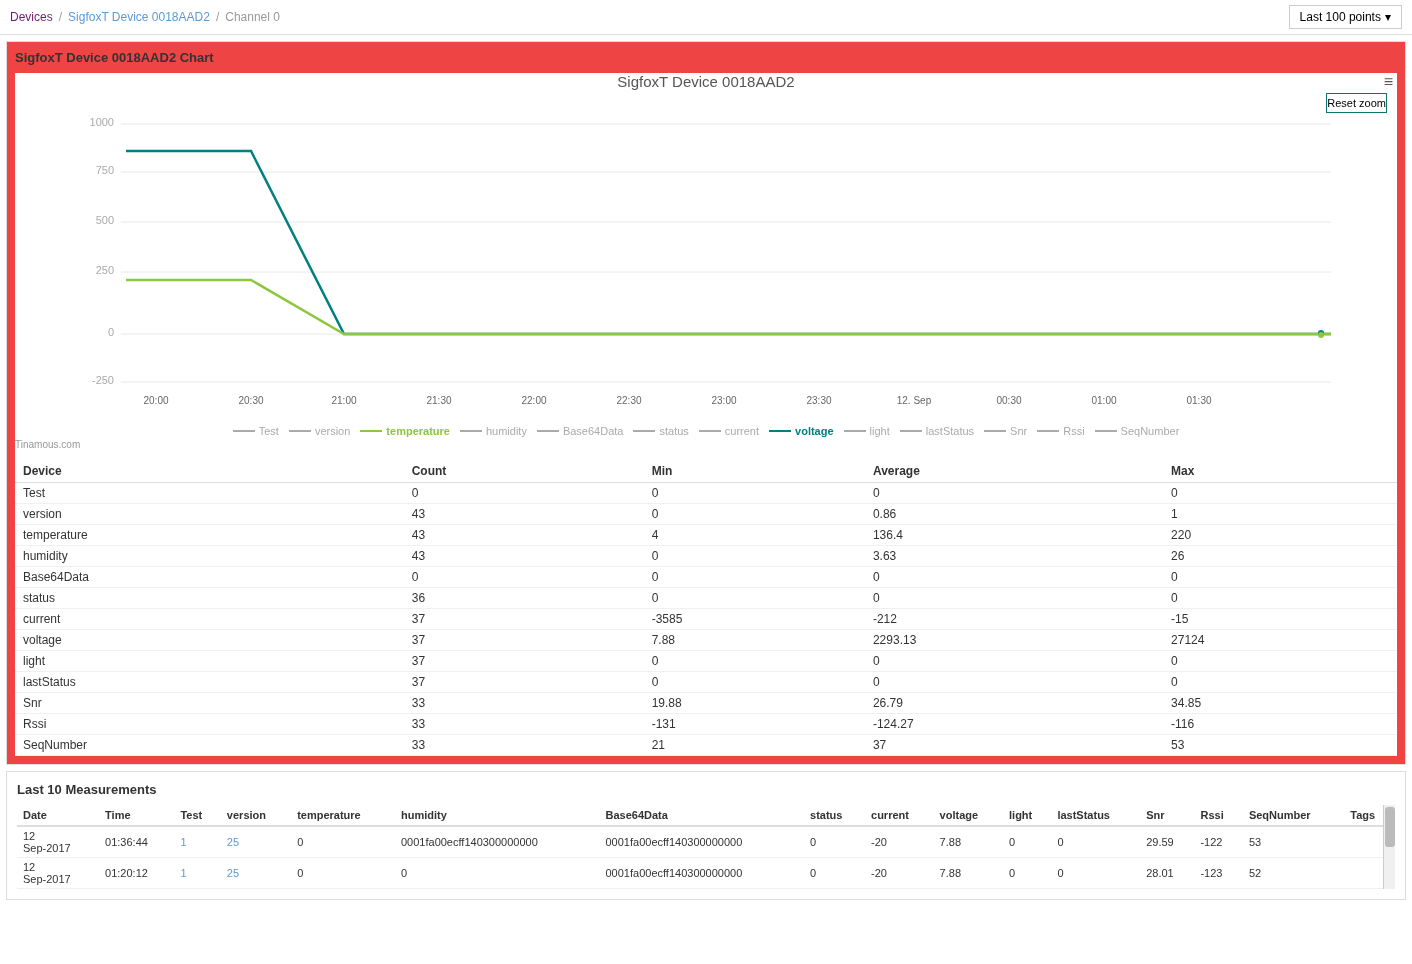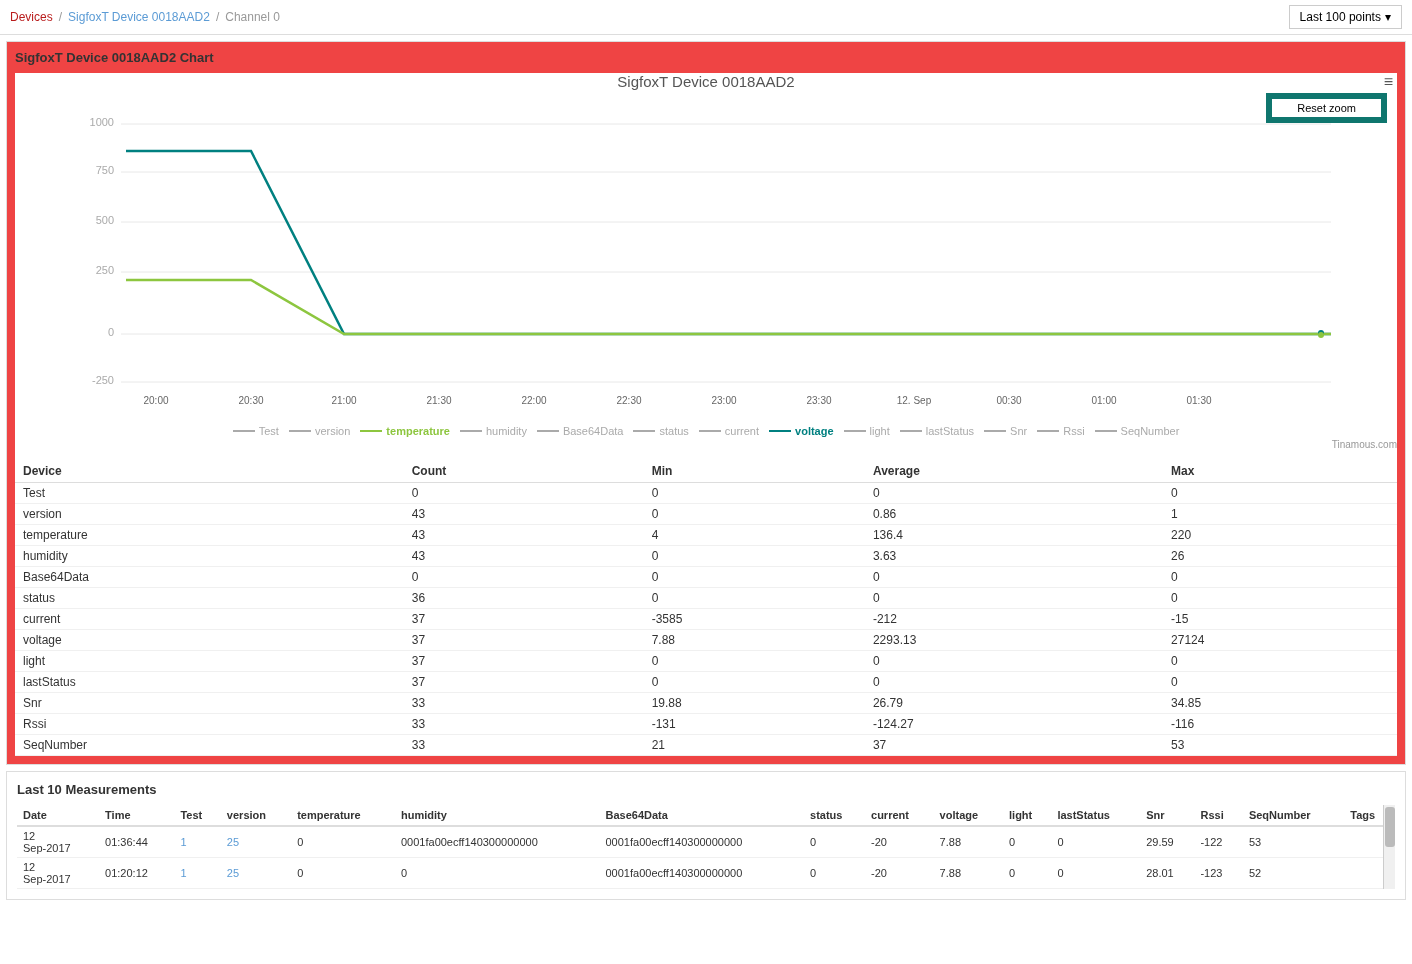--- a/index.html
+++ b/index.html
@@ -4,21 +4,21 @@
   <style>
     * { box-sizing: border-box; margin: 0; padding: 0; }
     body { font-family: Arial, sans-serif; font-size: 12px; background: #fff; color: #333; }
 
     
     .breadcrumb {
       display: flex; align-items: center; gap: 6px;
       padding: 6px 10px; font-size: 12px; background: #fff;
       border-bottom: 1px solid #ddd;
     }
-    .breadcrumb a { color: #b91c1c; text-decoration: none; }
+    .breadcrumb a { color: #701a75; text-decoration: none; }
     .breadcrumb span { color: #999; }
 
     
     .chart-section {
       border: 1px solid #ddd; margin: 6px; padding: 8px;
       background: #ef4444;
     }
     .section-title {
       font-size: 13px; font-weight: bold; margin-bottom: 8px; color: #333;
     }
@@ -28,21 +28,21 @@
       position: relative; width: 100%; background: #fff;
     }
     .chart-title {
       text-align: center; font-size: 15px; color: #555; margin-bottom: 6px;
     }
     .chart-menu-icon {
       position: absolute; top: 0; right: 4px; font-size: 16px; cursor: pointer; color: #555;
     }
     .reset-zoom-btn {
       position: absolute; top: 20px; right: 10px;
-      border: 6px solid #0f766e; background: #fff; padding: 3px 25px;
+      border: 1px solid #0f766e; background: #fff; padding: 3px 0;
       font-size: 11px; cursor: pointer;
     }
 
     
     .chart-svg-wrapper {
       width: 100%; overflow: hidden;
     }
 
     
     .chart-legend {
@@ -60,21 +60,21 @@
     .stats-table {
       width: 100%; border-collapse: collapse; margin-top: 10px; font-size: 12px;
     }
     .stats-table th {
       text-align: left; padding: 4px 8px; font-weight: bold; border-bottom: 1px solid #ddd;
     }
     .stats-table td {
       padding: 3px 8px; border-bottom: 1px solid #f0f0f0;
     }
     .tinamous-credit {
-      text-align: right; font-size: 10px; color: #999; margin-top: 2px;
+      font-size: 10px; color: #999; margin-top: 2px;
     }
 
     
     .measurements-section {
       border: 1px solid #ddd; margin: 6px; padding: 10px; background: #fff;
     }
     .meas-table {
       width: 100%; border-collapse: collapse; font-size: 11px;
     }
     .meas-table th {

